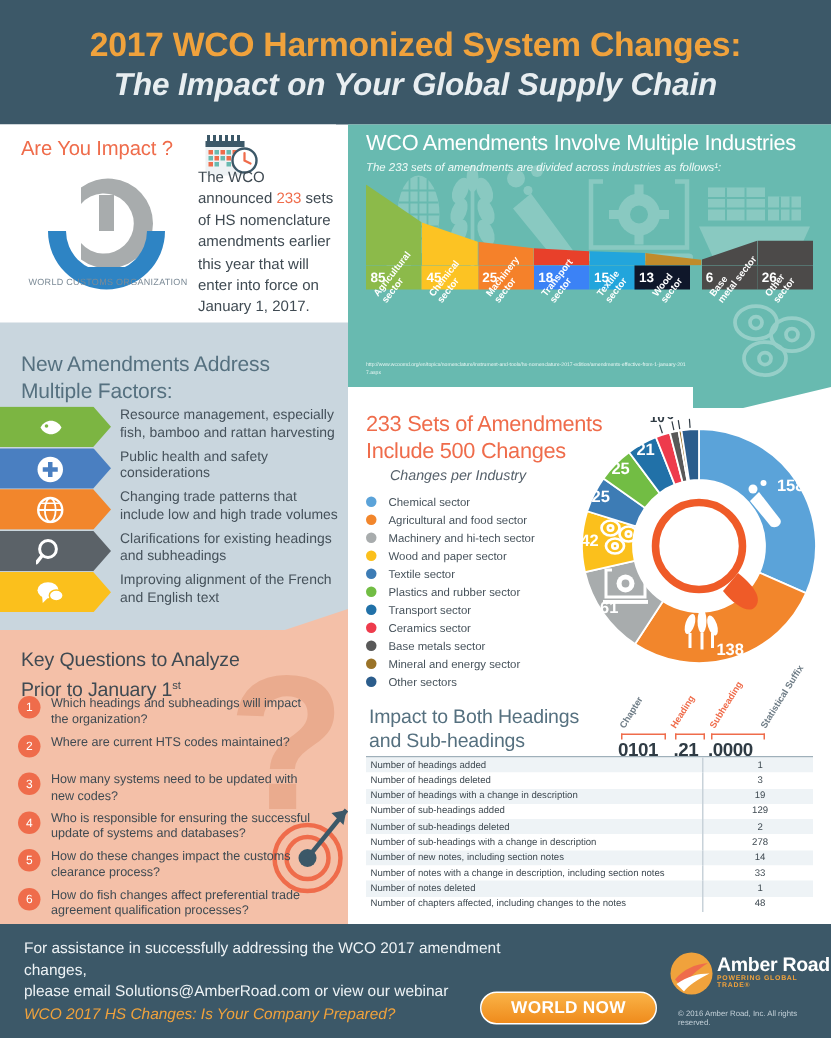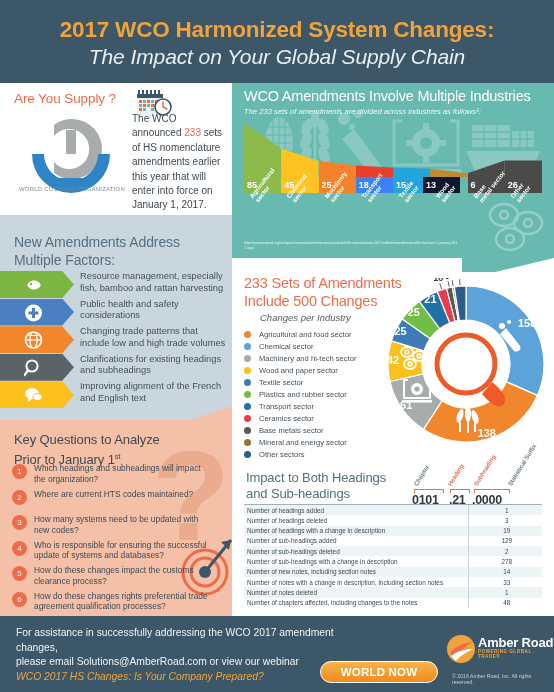--- a/index.html
+++ b/index.html
@@ -20,21 +20,21 @@
   .header {
     position: absolute; left:0; top:0; width:554px; height:83px;
     background:#3c5868;
     text-align:center;
   }
   .header .line1 {
     color:#f0a23c; font-size:22.5px; font-weight:bold;
     letter-spacing:-0.2px; padding-top:17px; line-height:26px;
   }
   .header .line2 {
-    color:#e8eef1; font-size:21px; font-style:italic; font-weight:normal;
+    color:#e8eef1; font-size:21px; font-style:italic; font-weight:bold;
     line-height:27px; letter-spacing:-0.1px;
   }
 
   
   .left-white {
     position:absolute; left:0; top:83px; width:224px; height:132px;
     background:#ffffff;
   }
   .left-gray {
     position:absolute; left:0; top:215px; width:232px; height:205px;
@@ -205,21 +205,21 @@
     <div class="line1">2017 WCO Harmonized System Changes:</div>
     <div class="line2">The Impact on Your Global Supply Chain</div>
   </div>
 
   <div class="left-white"></div>
   <div class="left-gray"></div>
   <div class="left-gray-wedge"></div>
   <div class="left-peach"></div>
   <div class="left-peach-wedge"></div>
 
-  <div class="ready-title">Are You Supply ?</div>
+  <div class="ready-title">Are You Impact ?</div>
 
   <svg class="wco-logo" viewBox="0 0 110 90">
     <path d="M30 10 A30 30 0 1 1 30 58 L30 47 A20 20 0 1 0 30 21 Z" fill="#a8acad" transform="translate(8,3)"></path>
     <circle cx="55" cy="37" r="11" fill="#ffffff"></circle>
     <rect x="50" y="18" width="10" height="24" fill="#a8acad"></rect>
     <path d="M16 42 A39 39 0 0 0 94 42 L82 42 A27 27 0 0 1 28 42 Z" fill="#2e84c4"></path>
     <path d="M40 66 L70 66 L55 80 Z" fill="#2e84c4"></path>
   </svg>
   <div class="wco-cap">WORLD CUSTOMS ORGANIZATION</div>
 
@@ -435,26 +435,26 @@
       </div>
     <div class="teal-foot">http://www.wcoomd.org/en/topics/nomenclature/instrument-and-tools/hs-nomenclature-2017-edition/amendments-effective-from-1-january-2017.aspx</div>
   </div>
   <div class="teal-notch"></div>
 
   <div class="donut-sec">
     <div class="donut-title">233 Sets of Amendments Include 500 Changes</div>
     <div class="donut-sub">Changes per Industry</div>
     <div class="legend" id="legend-host">
         <div class="legend-item">
+          <span class="legend-dot" style="background:#5ba3d9"></span>
+          <span class="legend-txt">Chemical sector</span>
+        </div>
+        <div class="legend-item">
           <span class="legend-dot" style="background:#f2862c"></span>
           <span class="legend-txt">Agricultural and food sector</span>
-        </div>
-        <div class="legend-item">
-          <span class="legend-dot" style="background:#5ba3d9"></span>
-          <span class="legend-txt">Chemical sector</span>
         </div>
         <div class="legend-item">
           <span class="legend-dot" style="background:#a8acad"></span>
           <span class="legend-txt">Machinery and hi-tech sector</span>
         </div>
         <div class="legend-item">
           <span class="legend-dot" style="background:#fbc01c"></span>
           <span class="legend-txt">Wood and paper sector</span>
         </div>
         <div class="legend-item">
@@ -583,21 +583,21 @@
       <div style="position: absolute; left: 12px; top: 539.5px; width: 225px; height: 24px;">
         <div style="position:absolute;left:0;top:1px;width:15px;height:15px;border-radius:50%;background:#ef6c4b;color:#fff;font-size:8px;display:flex;align-items:center;justify-content:center;">4</div>
         <div style="position:absolute;left:22px;top:0px;width:180px;font-size:8.4px;line-height:10.6px;color:#3f4a52;">Who is responsible for ensuring the successful update of systems and databases?</div>
       </div>
       <div style="position: absolute; left: 12px; top: 565px; width: 225px; height: 24px;">
         <div style="position:absolute;left:0;top:1px;width:15px;height:15px;border-radius:50%;background:#ef6c4b;color:#fff;font-size:8px;display:flex;align-items:center;justify-content:center;">5</div>
         <div style="position:absolute;left:22px;top:0px;width:180px;font-size:8.4px;line-height:10.6px;color:#3f4a52;">How do these changes impact the customs clearance process?</div>
       </div>
       <div style="position: absolute; left: 12px; top: 590.5px; width: 225px; height: 24px;">
         <div style="position:absolute;left:0;top:1px;width:15px;height:15px;border-radius:50%;background:#ef6c4b;color:#fff;font-size:8px;display:flex;align-items:center;justify-content:center;">6</div>
-        <div style="position:absolute;left:22px;top:0px;width:180px;font-size:8.4px;line-height:10.6px;color:#3f4a52;">How do these changes rights preferential trade agreement qualification processes?</div>
+        <div style="position:absolute;left:22px;top:0px;width:180px;font-size:8.4px;line-height:10.6px;color:#3f4a52;">How do fish changes affect preferential trade agreement qualification processes?</div>
       </div>
     </div>
 
   <div class="tbl-sec">
     <div class="tbl-title">Impact to Both Headings and Sub-headings</div>
     <div class="code-wrap" id="code-host">
         <div class="code-lab" style="left: 6px; bottom: 18px; color: rgb(109, 123, 133);">Chapter</div>
         <div class="code-lab" style="left: 40px; bottom: 18px; color: rgb(239, 108, 75);">Heading</div>
         <div class="code-lab" style="left: 66px; bottom: 18px; color: rgb(239, 108, 75);">Subheading</div>
         <div class="code-lab" style="left: 100px; bottom: 18px; color: rgb(109, 123, 133);">Statistical Suffix</div>

